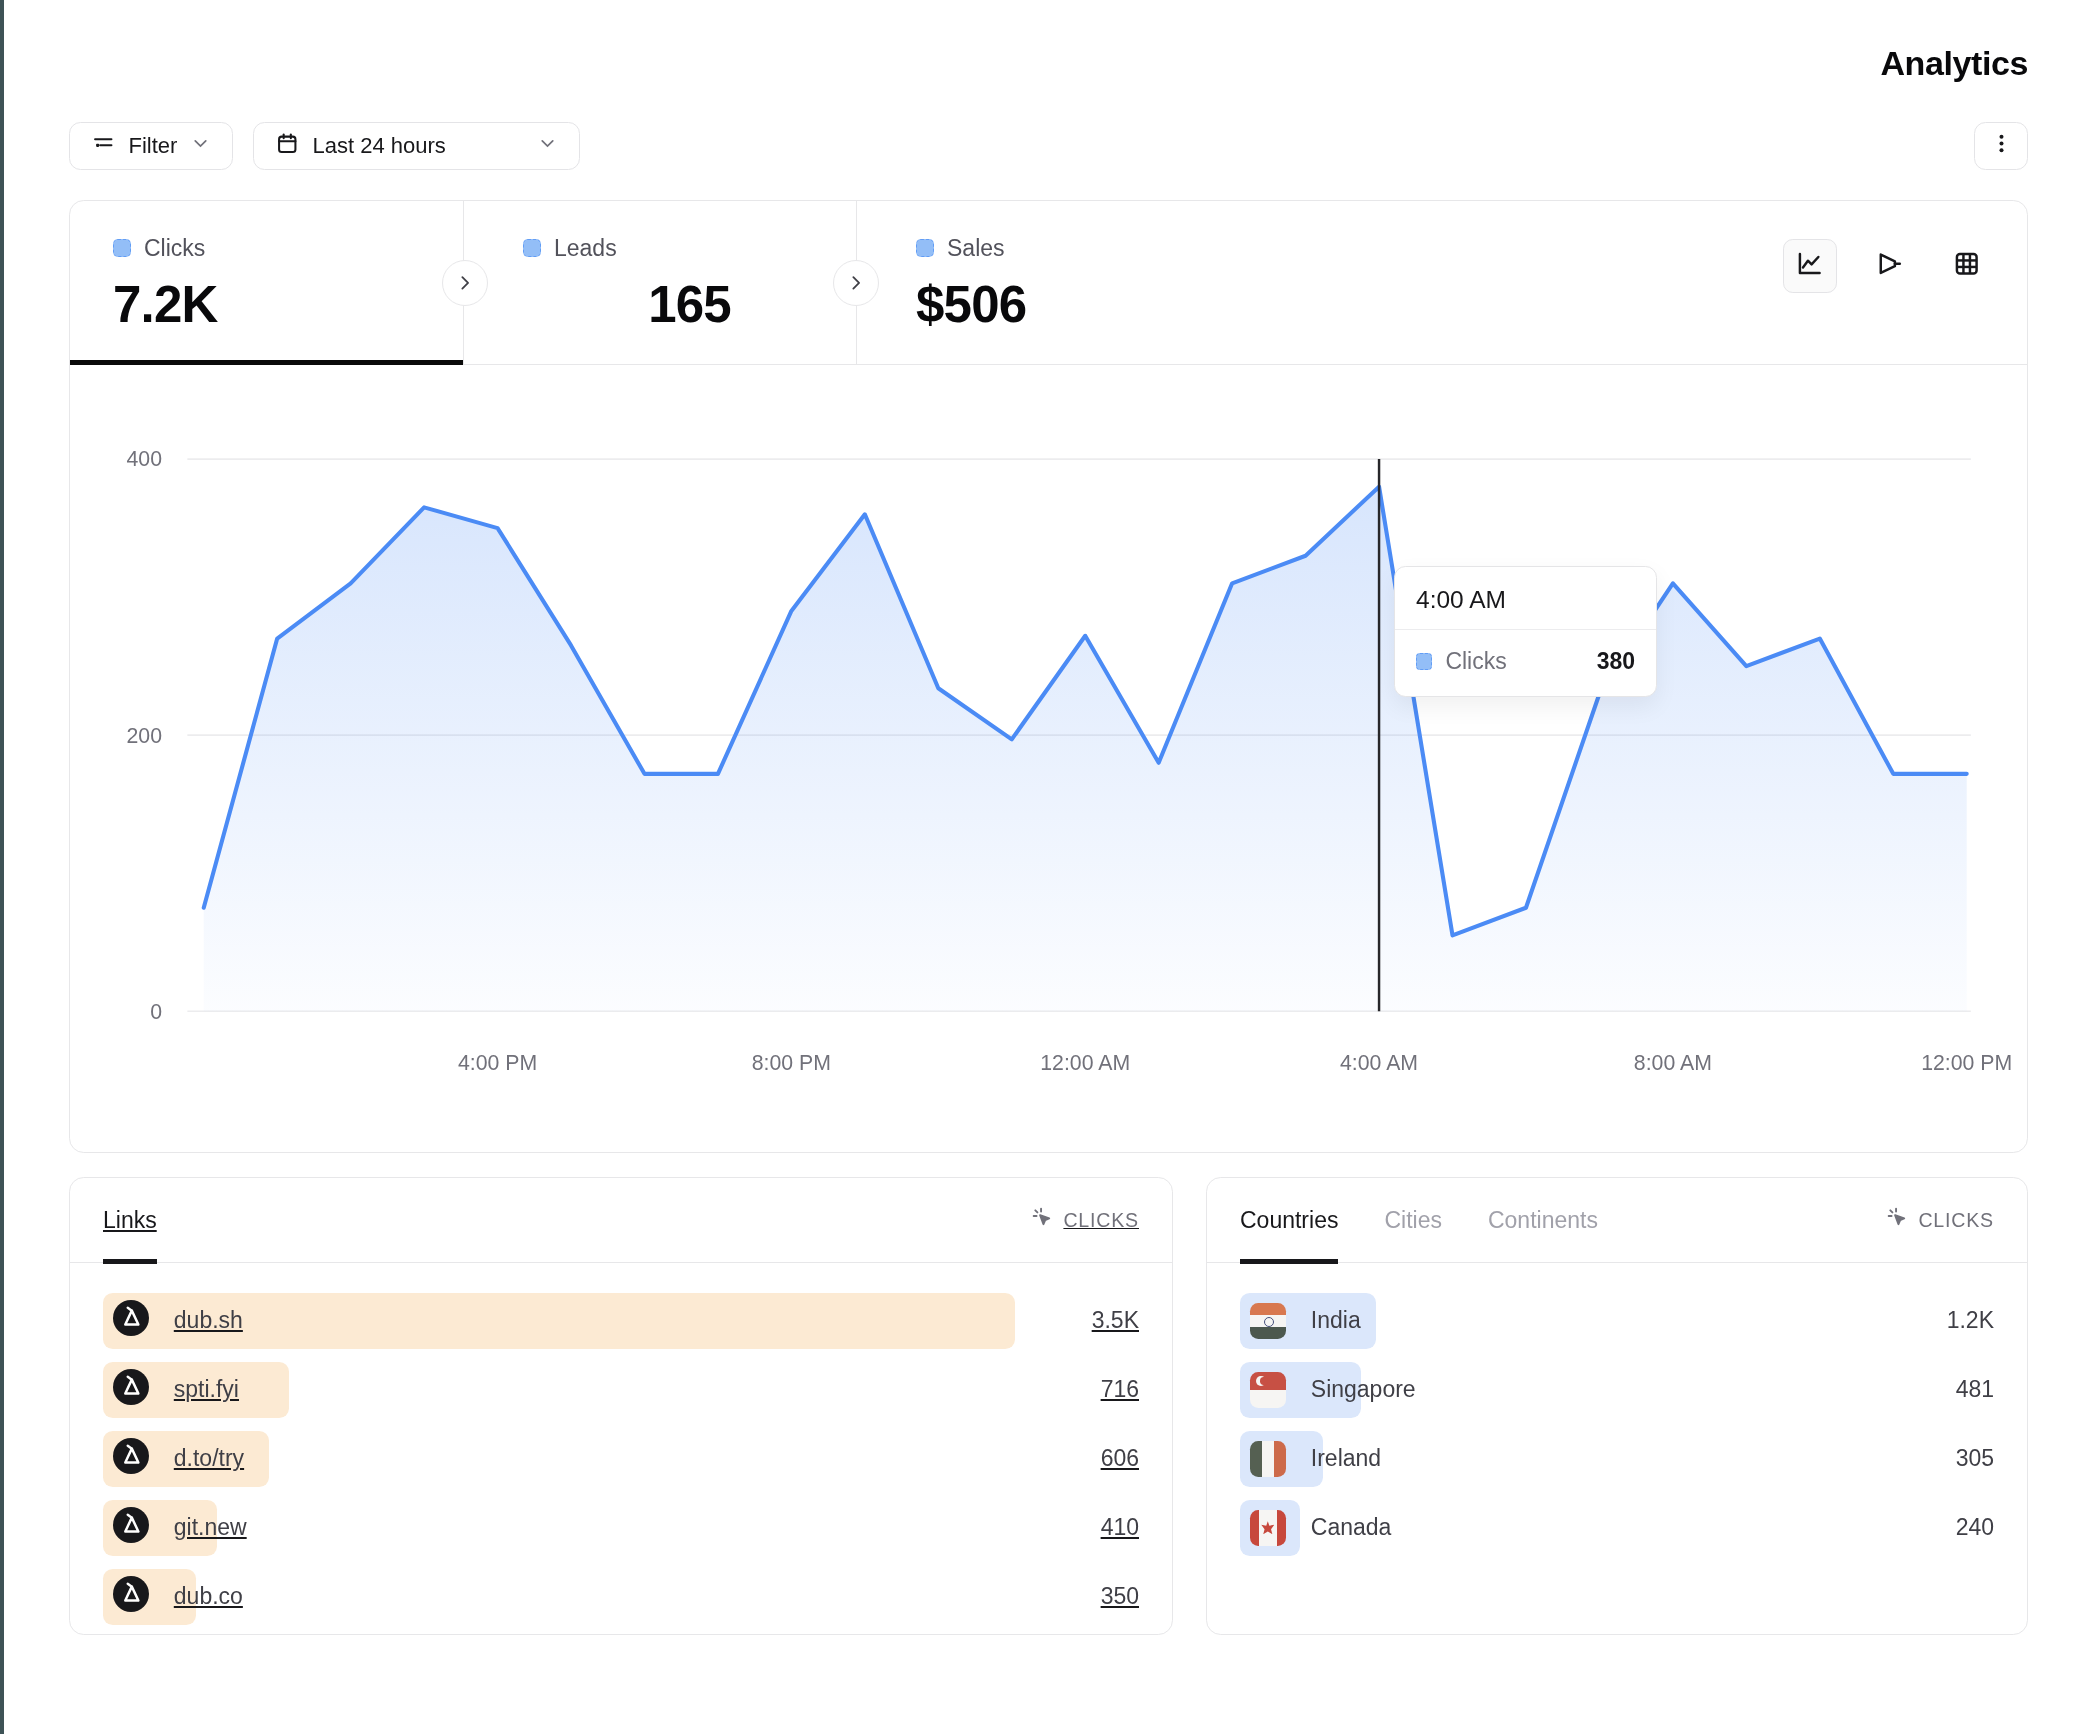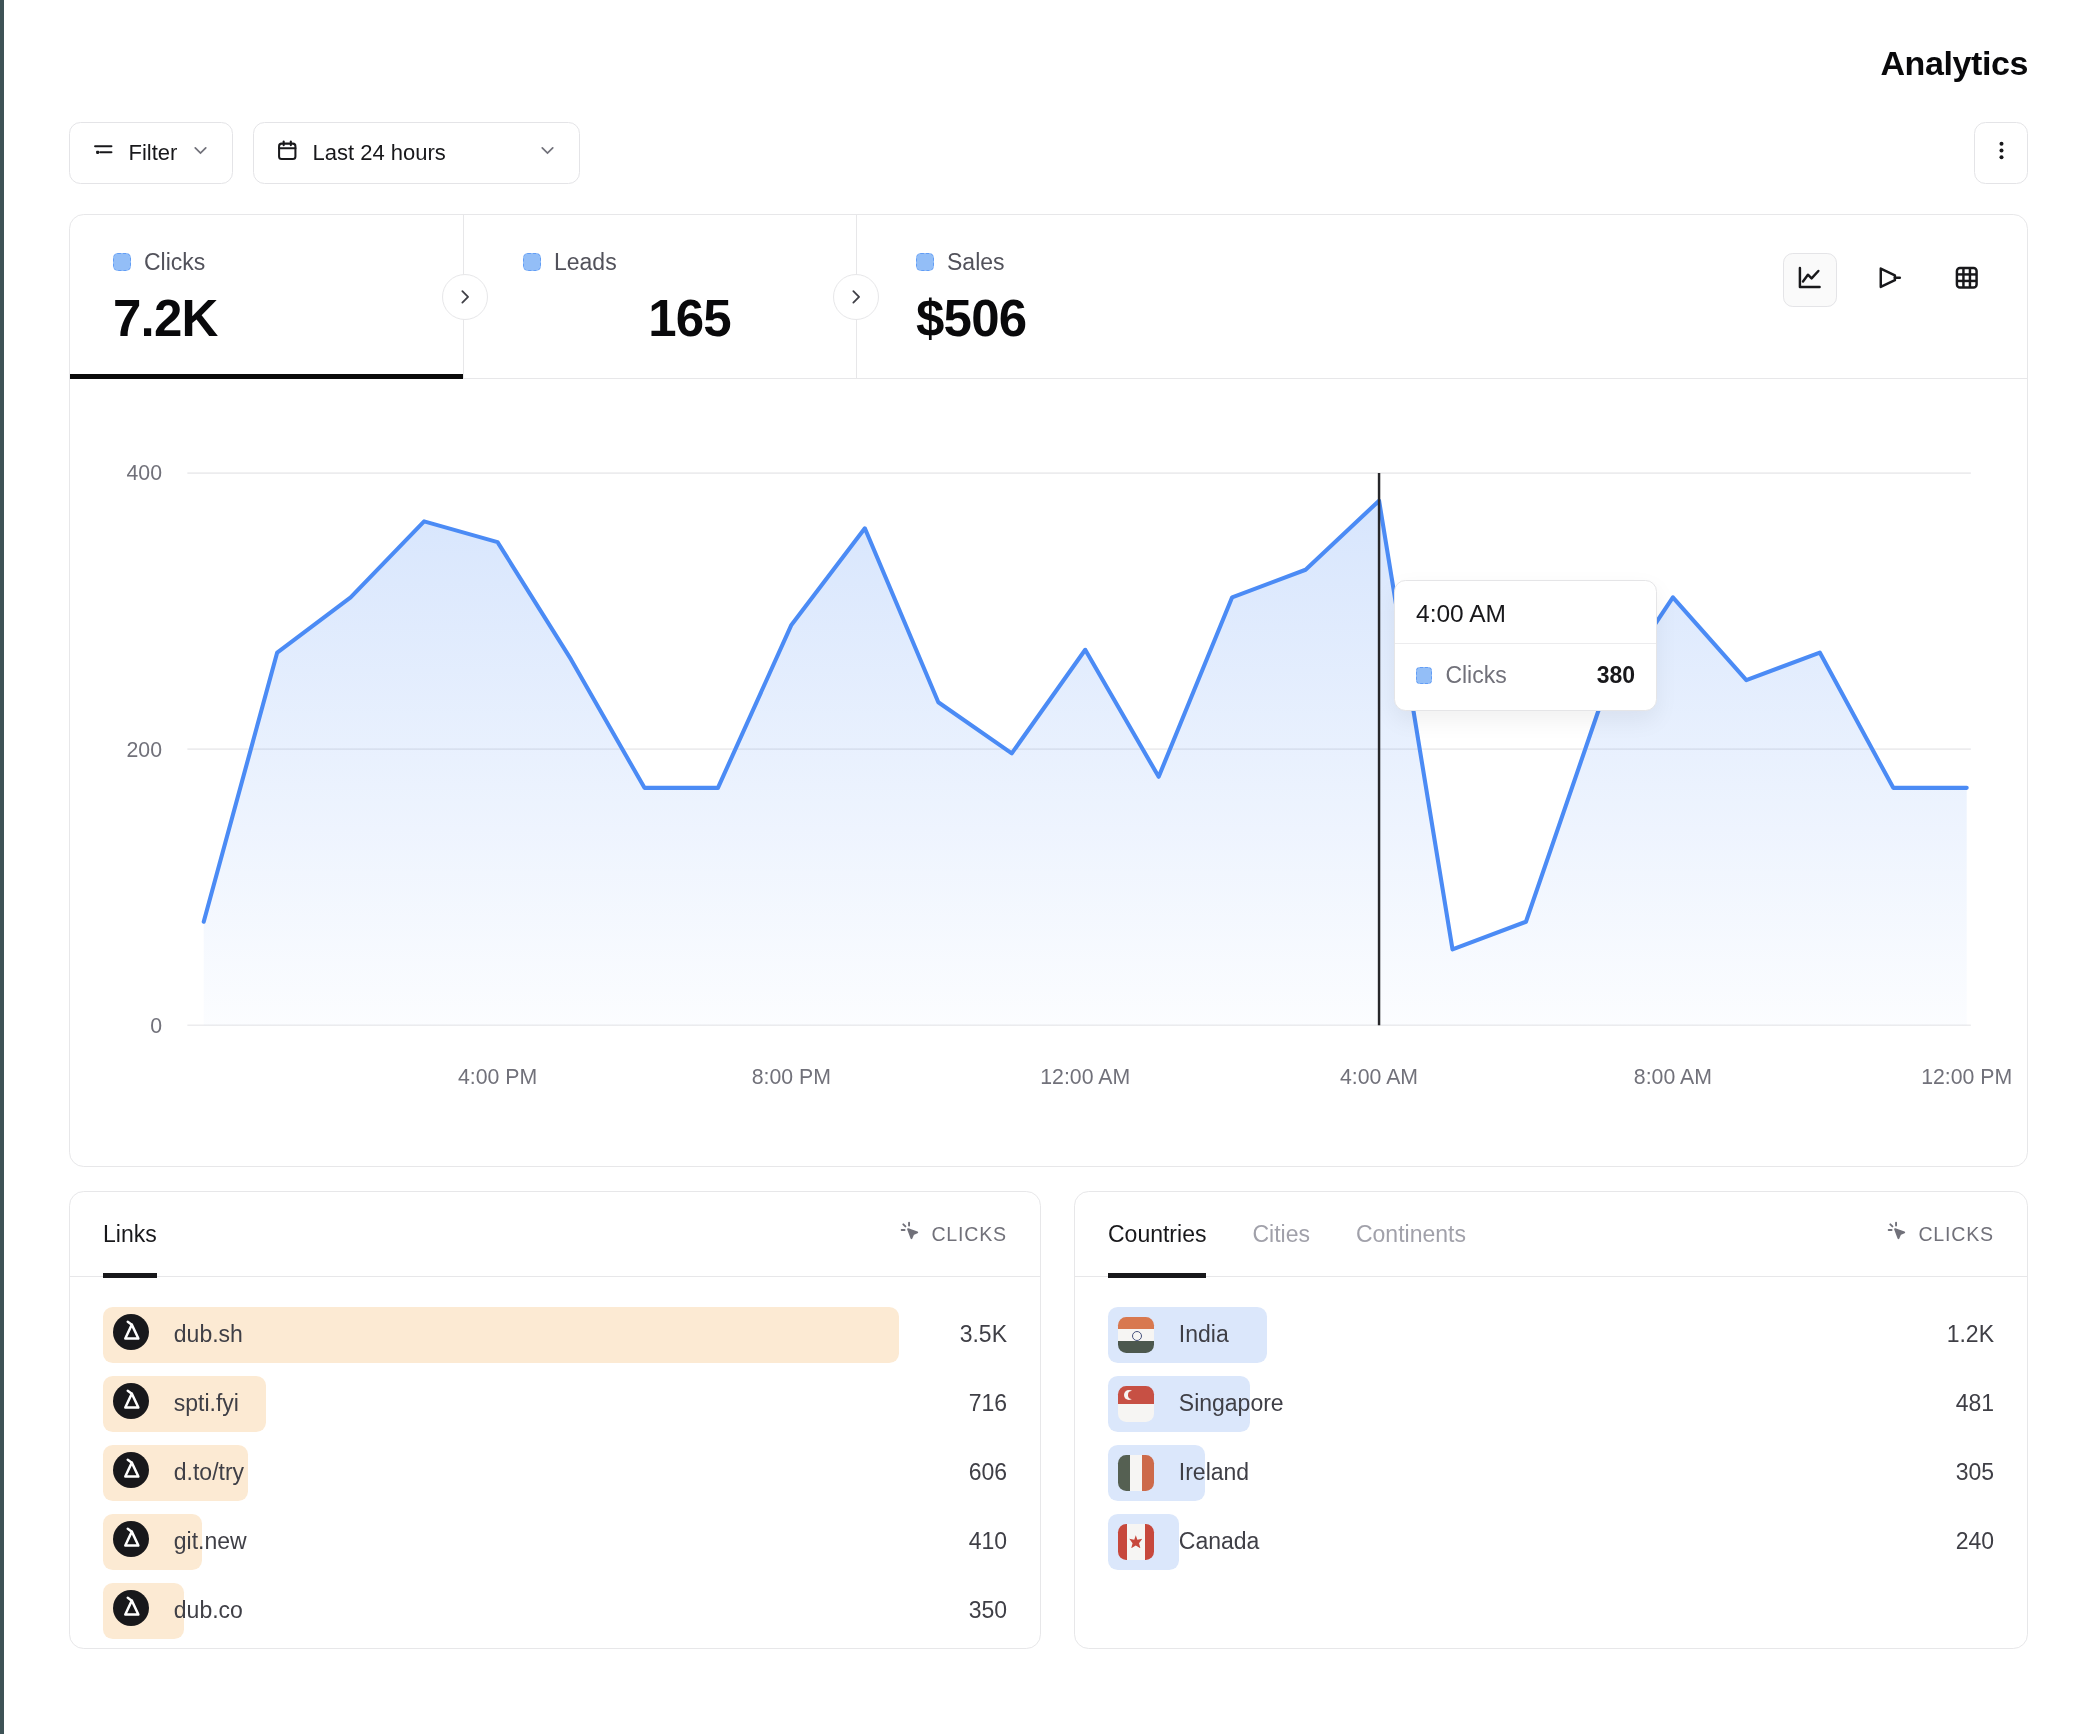--- a/index.html
+++ b/index.html
@@ -4,21 +4,21 @@
 <style>
   * { margin:0; padding:0; box-sizing:border-box; }
   html,body { width:2096px; height:1735px; background:#ffffff;
     font-family:"Liberation Sans","DejaVu Sans",sans-serif; color:#18181b; overflow:hidden; }
   .edge-strip { position:absolute; left:0; top:0; width:4.1px; height:1735px; background:#3e5356; }
   .page { padding:36px 68px 0 69px; }
 
   h1.title { font-size:34px; font-weight:700; letter-spacing:-0.4px; color:#09090b; margin-top:8.2px;text-align:right; }
 
   .toolbar { margin-top:39px; display:flex; align-items:center; gap:19.6px; }
-  .btn { height:62px; background:#fff; border:1.2px solid #e4e4e7; border-radius:11.5px;
+  .btn { height:48px; background:#fff; border:1.2px solid #e4e4e7; border-radius:11.5px;
          display:flex; align-items:center; gap:13px; padding:0 21px; font-size:22px; color:#18181b; cursor:pointer; }
   .btn svg { flex:none; }
   .btn .chev { color:#71717a; }
   .btn.date { width:327px; }
   .btn.date .chev { margin-left:auto; }
   .btn.kebab { margin-left:auto; width:54px; padding:0; justify-content:center; }
 
   
   .chart-card { margin-top:29.5px; border:1.2px solid #e7e7e9; border-radius:14.7px; height:953px;
                 position:relative; background:#fff; }
@@ -49,21 +49,21 @@
              border:1.2px solid #e5e5e7; border-radius:11.5px; box-shadow:0 9.8px 23px rgba(0,0,0,.06); z-index:5; }
   .tooltip-title { padding:19.6px 21px 14.7px; font-size:24.5px; font-weight:500; color:#18181b; border-bottom:1.2px solid #ececee; }
   .tooltip-row { display:flex; align-items:center; gap:13px; padding:18px 21px 21px; }
   .tooltip-sq { width:16.4px; height:16.4px; border-radius:4.1px; background:#93bef7; border:1.6px dashed rgba(59,130,246,.55); }
   .tooltip-label { font-size:23px; color:#71717a; }
   .tooltip-value { margin-left:auto; font-size:23px; font-weight:700; color:#18181b; }
 
   
   .bottom { display:flex; gap:33px; margin-top:24.5px; }
   .panel { border:1.2px solid #e7e7e9; border-radius:14.7px; height:458px; background:#fff; }
-  .panel.links { width:972px; } .panel.countries { flex:1; }
+  .panel.links { width:1104px;text-decoration:underline; } .panel.countries { flex:1; }
   .panel-header { display:flex; align-items:center; padding:0 33px; height:85px; border-bottom:1.2px solid #e7e7e9; }
   .panel-tabs { display:flex; gap:46px; height:100%; }
   .ptab { display:flex; align-items:center; position:relative; font-size:23px; color:#a1a1aa; cursor:pointer; }
   .ptab.active { color:#18181b; font-weight:500; }
   .ptab.active::after { content:""; position:absolute; left:0; right:0; bottom:-1.6px; height:4.9px; background:#18181b; }
   .panel-metric { margin-left:auto; display:flex; gap:9.8px; align-items:center; color:#71717a;
                   font-size:19.6px; letter-spacing:0.8px; }
   .rows { padding:29.5px 33px 0; }
   .row { display:flex; align-items:center; height:56px; margin-bottom:13px; position:relative;
          font-size:23px; color:#3f3f46; cursor:pointer; }

